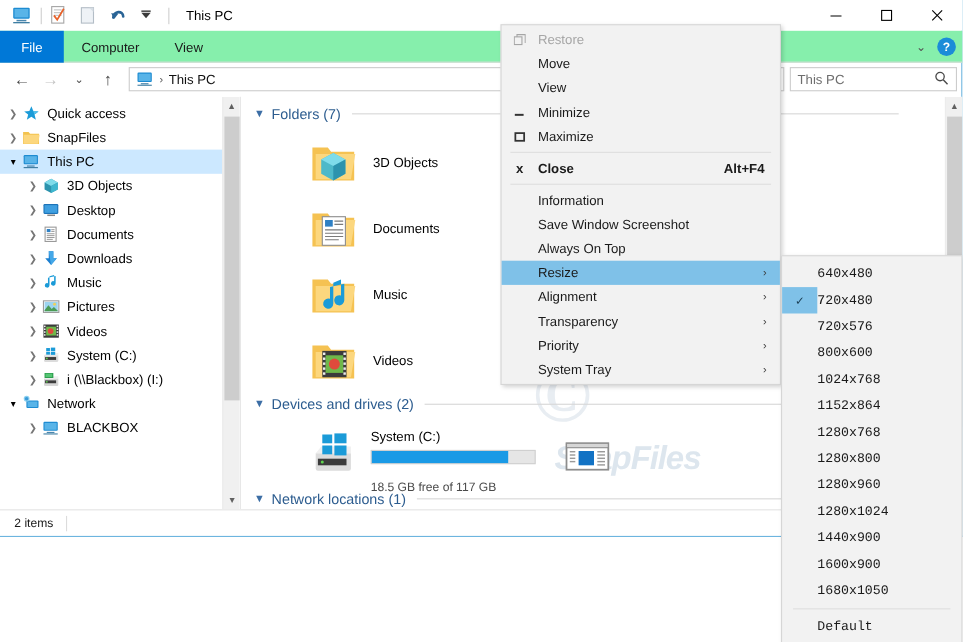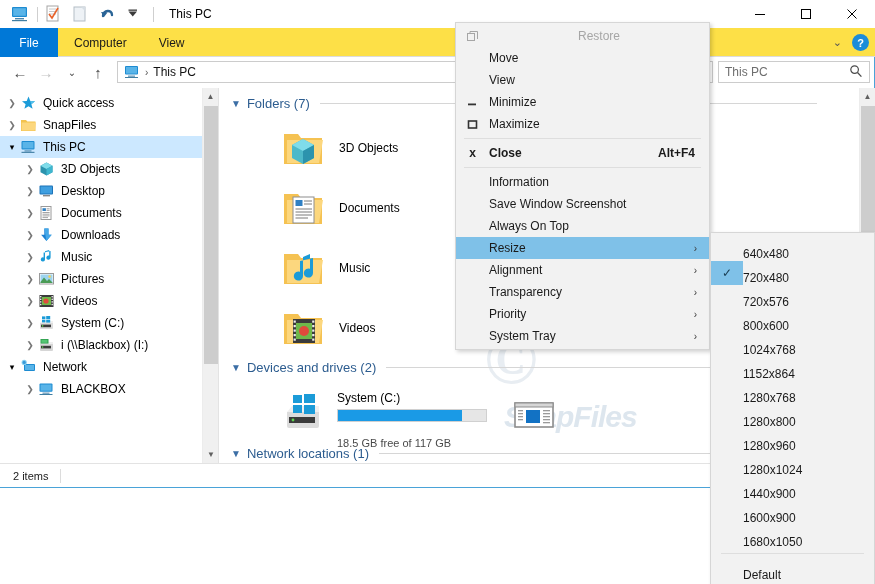--- a/index.html
+++ b/index.html
@@ -20,21 +20,21 @@
   .sep-v{ width:1px; height:15px; background:#cfcfcf; display:inline-block; }
   .title-text{ font-size:12px; color:#000; margin-left:8px; white-space:nowrap;}
 
   .wbtns{ position:absolute; right:0; top:0; height:28px; display:flex; }
   .wbtn{ width:46px; height:28px; display:flex; align-items:center;
     justify-content:center; font-size:13px; color:#000; }
   .wbtn svg{ display:block; }
 
   
   .ribbon{ position:absolute; left:0; top:28px; width:875px; height:29px;
-    background:#fde047; border-bottom:1px solid #dcdcdc; display:flex;
+    background:#86efac; border-bottom:1px solid #dcdcdc; display:flex;
     align-items:stretch; }
   .tab{ display:flex; align-items:center; justify-content:center;
      font-size:12px; color:#1a1a1a; padding:0 16px; height:29px; }
   .tab.file{ background:#0078d7; color:#fff; min-width:58px; }
   .ribbon-right{ position:absolute; right:6px; top:0; height:29px;
     display:flex; align-items:center; gap:10px; }
   .help-circle{ width:17px;height:17px;border-radius:50%;background:#1b8cd8;
     color:#fff; font-size:11px; font-weight:bold; display:flex;
     align-items:center; justify-content:center; }
 
@@ -117,37 +117,37 @@
   .vbtn{ width:22px;height:20px; display:flex;align-items:center;
      justify-content:center; }
   .vbtn.active{ border:1px solid #a0a0a0; background:#f3f3f3; }
 
   
   .ctxmenu{ position:absolute; left:455px; top:22px; width:255px;
     background:#f2f2f2; border:1px solid #d6d6d6;
     box-shadow:2px 2px 4px rgba(0,0,0,.18); padding:2px 0; }
   .mi{ height:22px; display:flex; align-items:center; position:relative;
     font-size:12px; color:#1a1a1a; padding-left:0; }
-  .mi.disabled{ color:#a6a6a6;text-align:center; }
+  .mi.disabled{ color:#a6a6a6; }
   .mi.hl{ background:#7fc1e8; }
   .mi-ico{ width:33px; flex:0 0 33px; text-align:center; font-size:11px;
     color:#4a4a4a; display:flex; align-items:center; justify-content:center;}
   .mi-lbl{ flex:1; white-space:nowrap; }
   .mi.bold .mi-lbl{ font-weight:bold; }
   .mi-acc{ font-size:12px; padding-right:14px; color:#1a1a1a;
     font-weight:bold; }
   .mi-arrow{ padding-right:12px; font-size:10px; color:#3a3a3a; }
   .mi-sep{ height:1px; background:#dedede; margin:3px 8px 3px 8px; }
 
   
   .submenu{ position:absolute; left:710px; top:232px; width:165px;
     background:#f2f2f2; border:1px solid #d6d6d6;
     box-shadow:2px 2px 4px rgba(0,0,0,.18); padding:4px 0; }
-  .si{ height:24px; display:flex; align-items:flex-end; font-size:12px;
-    color:#1a1a1a; }
+  .si{ height:24px; display:flex; align-items:center; font-size:12px;
+    color:#1a1a1a;font-family:Liberation Mono, monospace; }
   .si-chk{ width:32px; flex:0 0 32px; display:flex; align-items:center;
     justify-content:center; }
   .si-chk.on{ background:#7fc1e8; height:24px; color:#1a3d52; font-size:12px; }
   .si-lbl{ white-space:nowrap; }
   .si-sep{ height:1px; background:#dedede; margin:4px 10px; }
 </style>
 </head>
 <body>
 
 <div id="root">

